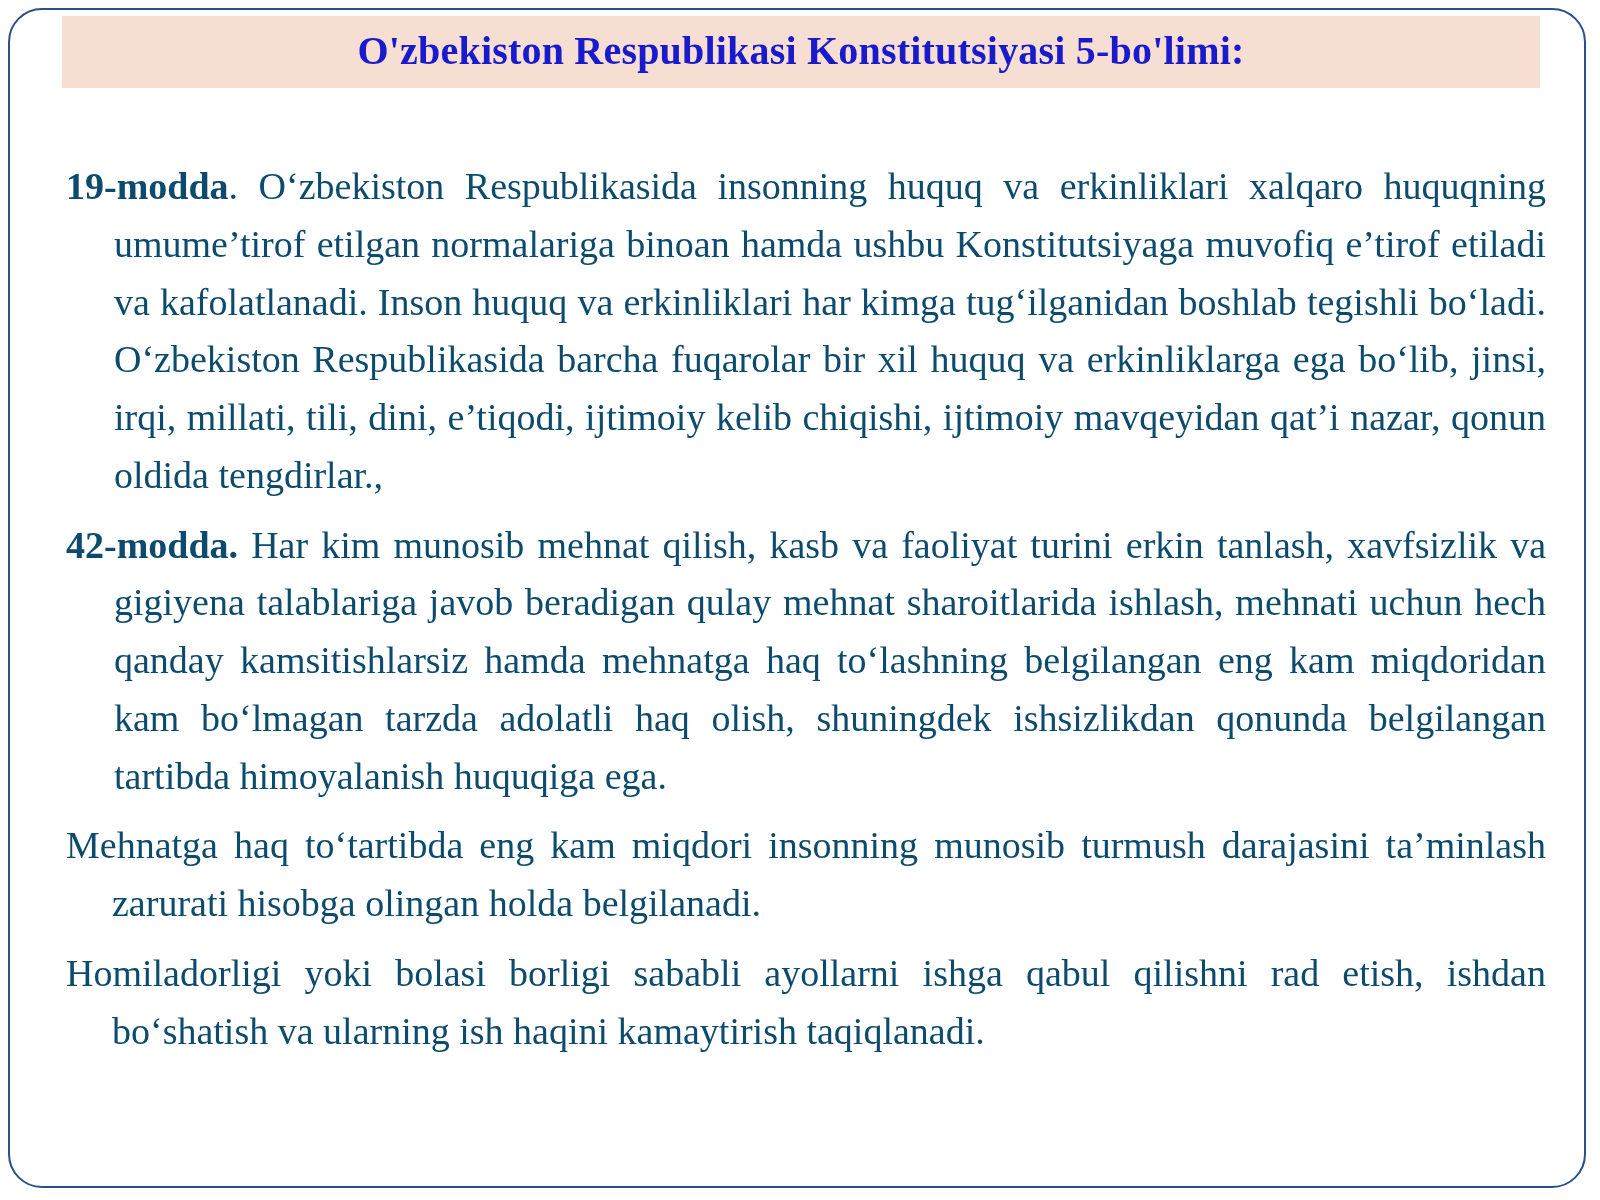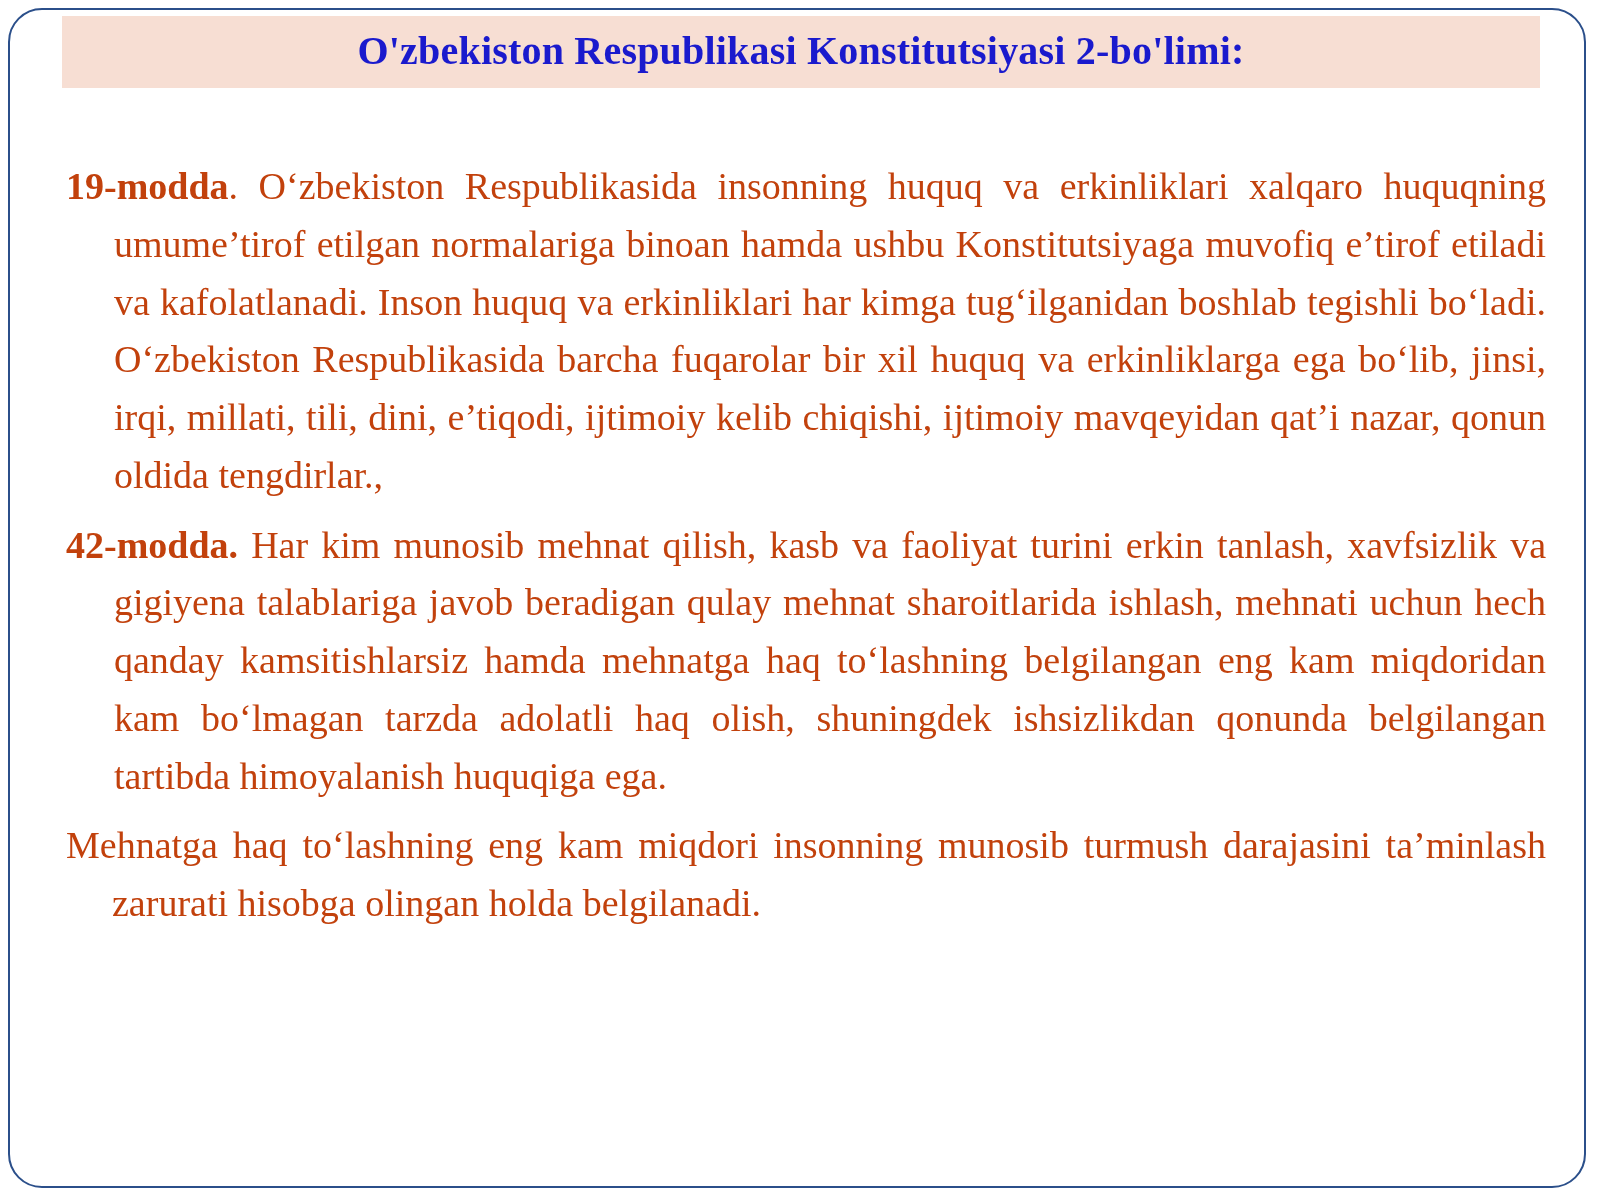--- a/index.html
+++ b/index.html
@@ -41,21 +41,21 @@
     font-weight: bold;
     font-size: 40px;
     line-height: 1.24;
     letter-spacing: 0.2px;
   }
   .body {
     position: absolute;
     left: 56px;
     top: 148px;
     width: 1480px;
-    color: #c2410c;
+    color: #0c4a6e;
   }
   .para {
     text-align: justify;
     font-size: 38px;
     line-height: 1.52;
     margin: 0 0 12px 0;
     padding-left: 48px;
     text-indent: -48px;
   }
   .para.noindent {
@@ -65,26 +65,27 @@
   .para b {
     font-weight: bold;
   }
 </style>
 </head>
 <body>
 
 <div class="slide">
 
   <div class="title-band">
-    <span class="line">O'zbekiston Respublikasi Konstitutsiyasi 2-bo'limi:</span>
+    <span class="line">O'zbekiston Respublikasi Konstitutsiyasi 5-bo'limi:</span>
   </div>
 
   <div class="body">
 
     <p class="para"><b>19-modda</b><span>.</span><span> O‘zbekiston Respublikasida insonning huquq va erkinliklari xalqaro huquqning umume’tirof etilgan normalariga binoan hamda ushbu Konstitutsiyaga muvofiq e’tirof etiladi va kafolatlanadi. Inson huquq va erkinliklari har kimga tug‘ilganidan boshlab tegishli bo‘ladi. O‘zbekiston Respublikasida barcha fuqarolar bir xil huquq va erkinliklarga ega bo‘lib, jinsi, irqi, millati, tili, dini, e’tiqodi, ijtimoiy kelib chiqishi, ijtimoiy mavqeyidan qat’i nazar, qonun oldida tengdirlar.,</span></p>
 
     <p class="para"><b>42-modda.</b><span></span><span> Har kim munosib mehnat qilish, kasb va faoliyat turini erkin tanlash, xavfsizlik va gigiyena talablariga javob beradigan qulay mehnat sharoitlarida ishlash, mehnati uchun hech qanday kamsitishlarsiz hamda mehnatga haq to‘lashning belgilangan eng kam miqdoridan kam bo‘lmagan tarzda adolatli haq olish, shuningdek ishsizlikdan qonunda belgilangan tartibda himoyalanish huquqiga ega.</span></p>
 
-    <p class="para noindent"><span>Mehnatga haq to‘lashning eng kam miqdori insonning munosib turmush darajasini ta’minlash zarurati hisobga olingan holda belgilanadi.</span></p>
+    <p class="para noindent"><span>Mehnatga haq to‘tartibda eng kam miqdori insonning munosib turmush darajasini ta’minlash zarurati hisobga olingan holda belgilanadi.</span></p>
 
+    <p class="para noindent"><span>Homiladorligi yoki bolasi borligi sababli ayollarni ishga qabul qilishni rad etish, ishdan bo‘shatish va ularning ish haqini kamaytirish taqiqlanadi.</span></p>
 
   </div>
 </div>
 
 </body></html>

